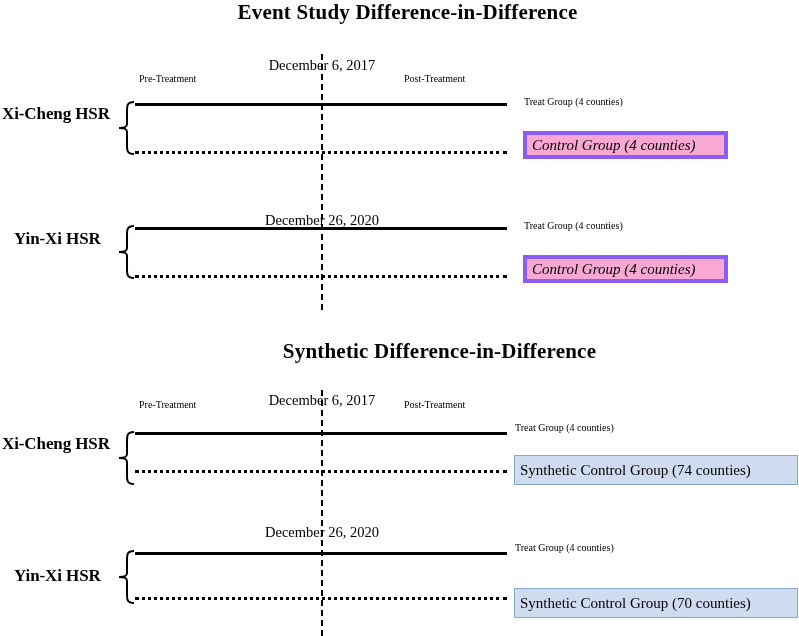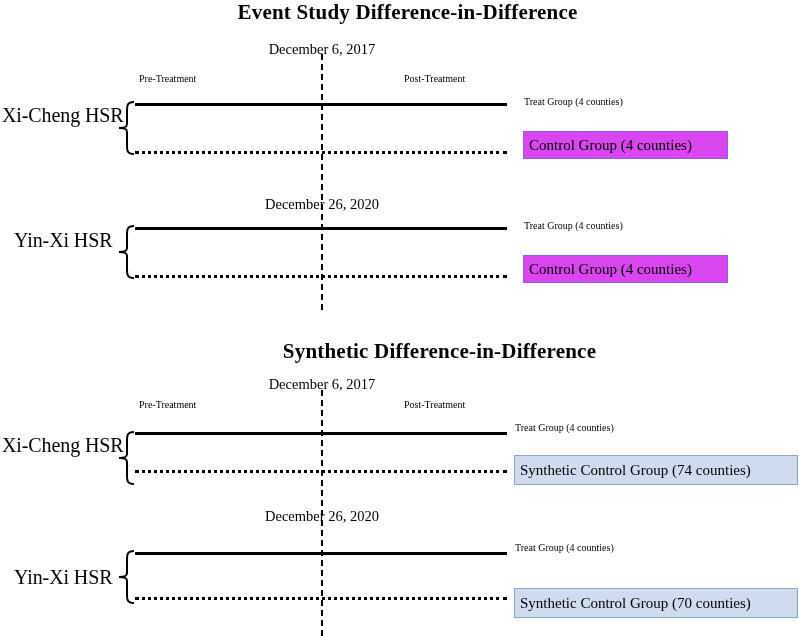--- a/index.html
+++ b/index.html
@@ -31,34 +31,35 @@
     white-space: nowrap;
   }
 
   
   .date-label {
     position: absolute;
     font-size: 14.5px;
     text-align: left;
     white-space: nowrap;
     transform: translateX(-50%);
+    margin-top: 16px;
   }
 
   
   .phase-label {
     position: absolute;
     font-size: 10px;
     white-space: nowrap;
   }
 
   
   .group-label {
     position: absolute;
-    font-size: 20px;
-    font-weight: normal;
+    font-size: 17px;
+    font-weight: bold;
     white-space: nowrap;
     letter-spacing: -0.1px;
   }
 
   
   .brace {
     position: absolute;
   }
 
   
@@ -89,22 +90,23 @@
   .box-tag {
     position: absolute;
     font-size: 15px;
     white-space: nowrap;
     box-sizing: border-box;
     display: flex;
     align-items: center;
     padding: 0 5px;
   }
   .box-tag.gray {
-    background: #d946ef;
-    border: 1px solid #8b5cf6;
+    background: #f9a8d4;
+    border: 4px solid #8b5cf6;
+    font-style: italic;
   }
   .box-tag.blue {
     background: #cfdcef;
     border: 1px solid #8aa8cf;
   }
 </style>
 </head>
 <body>
 
 <div id="canvas">

